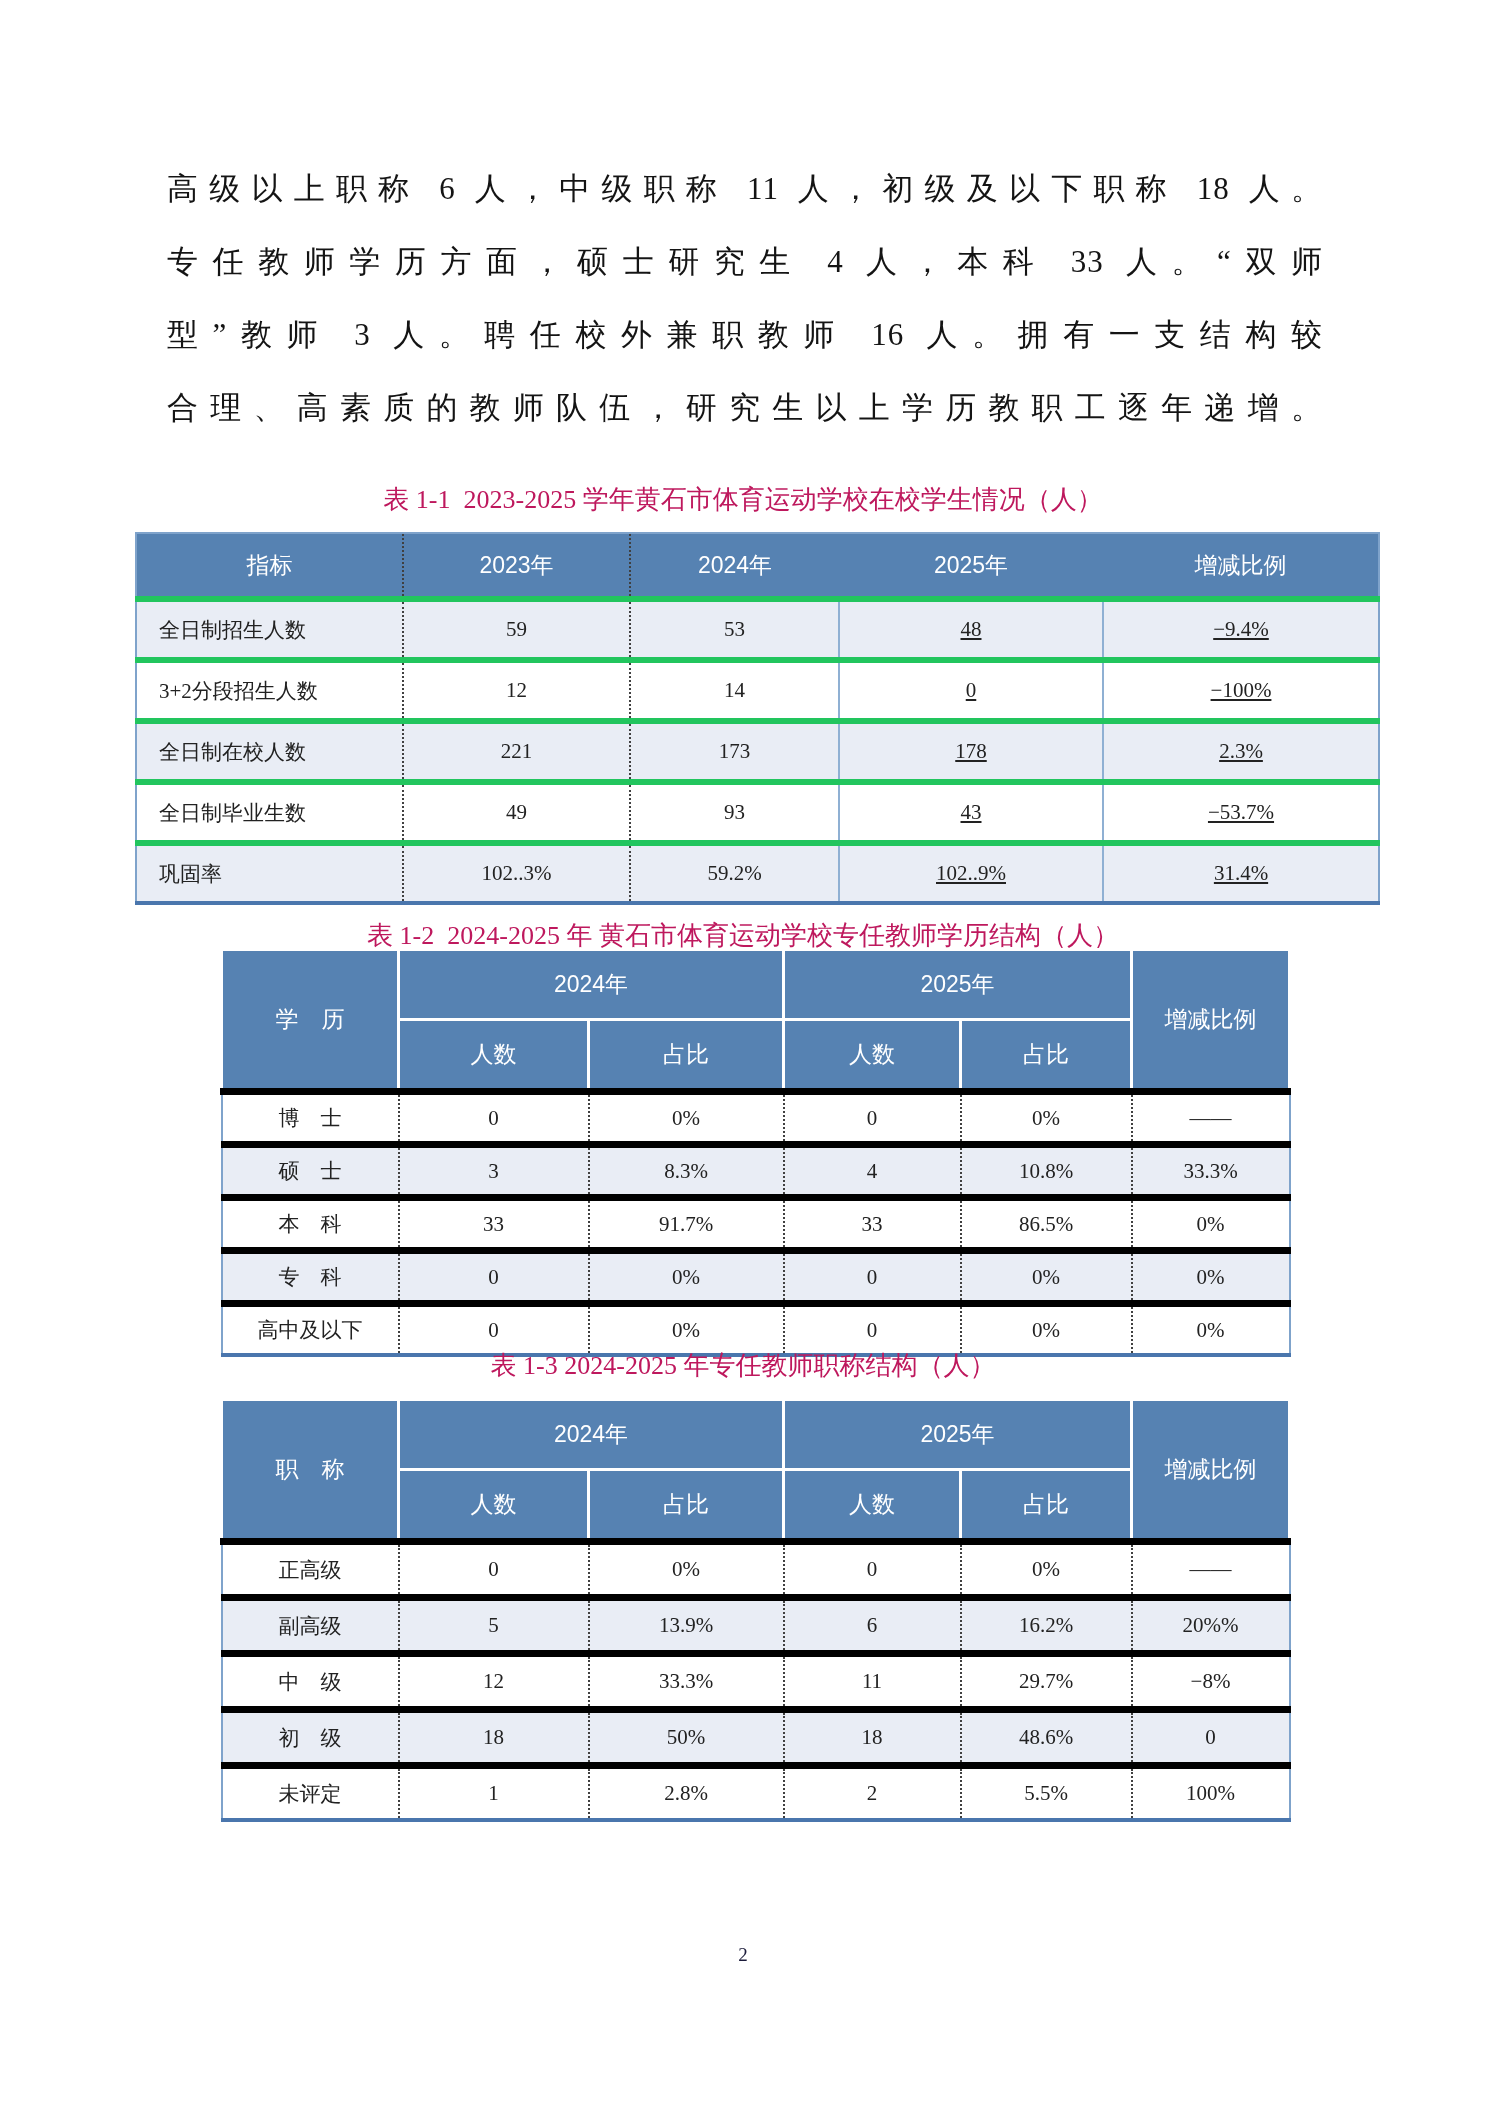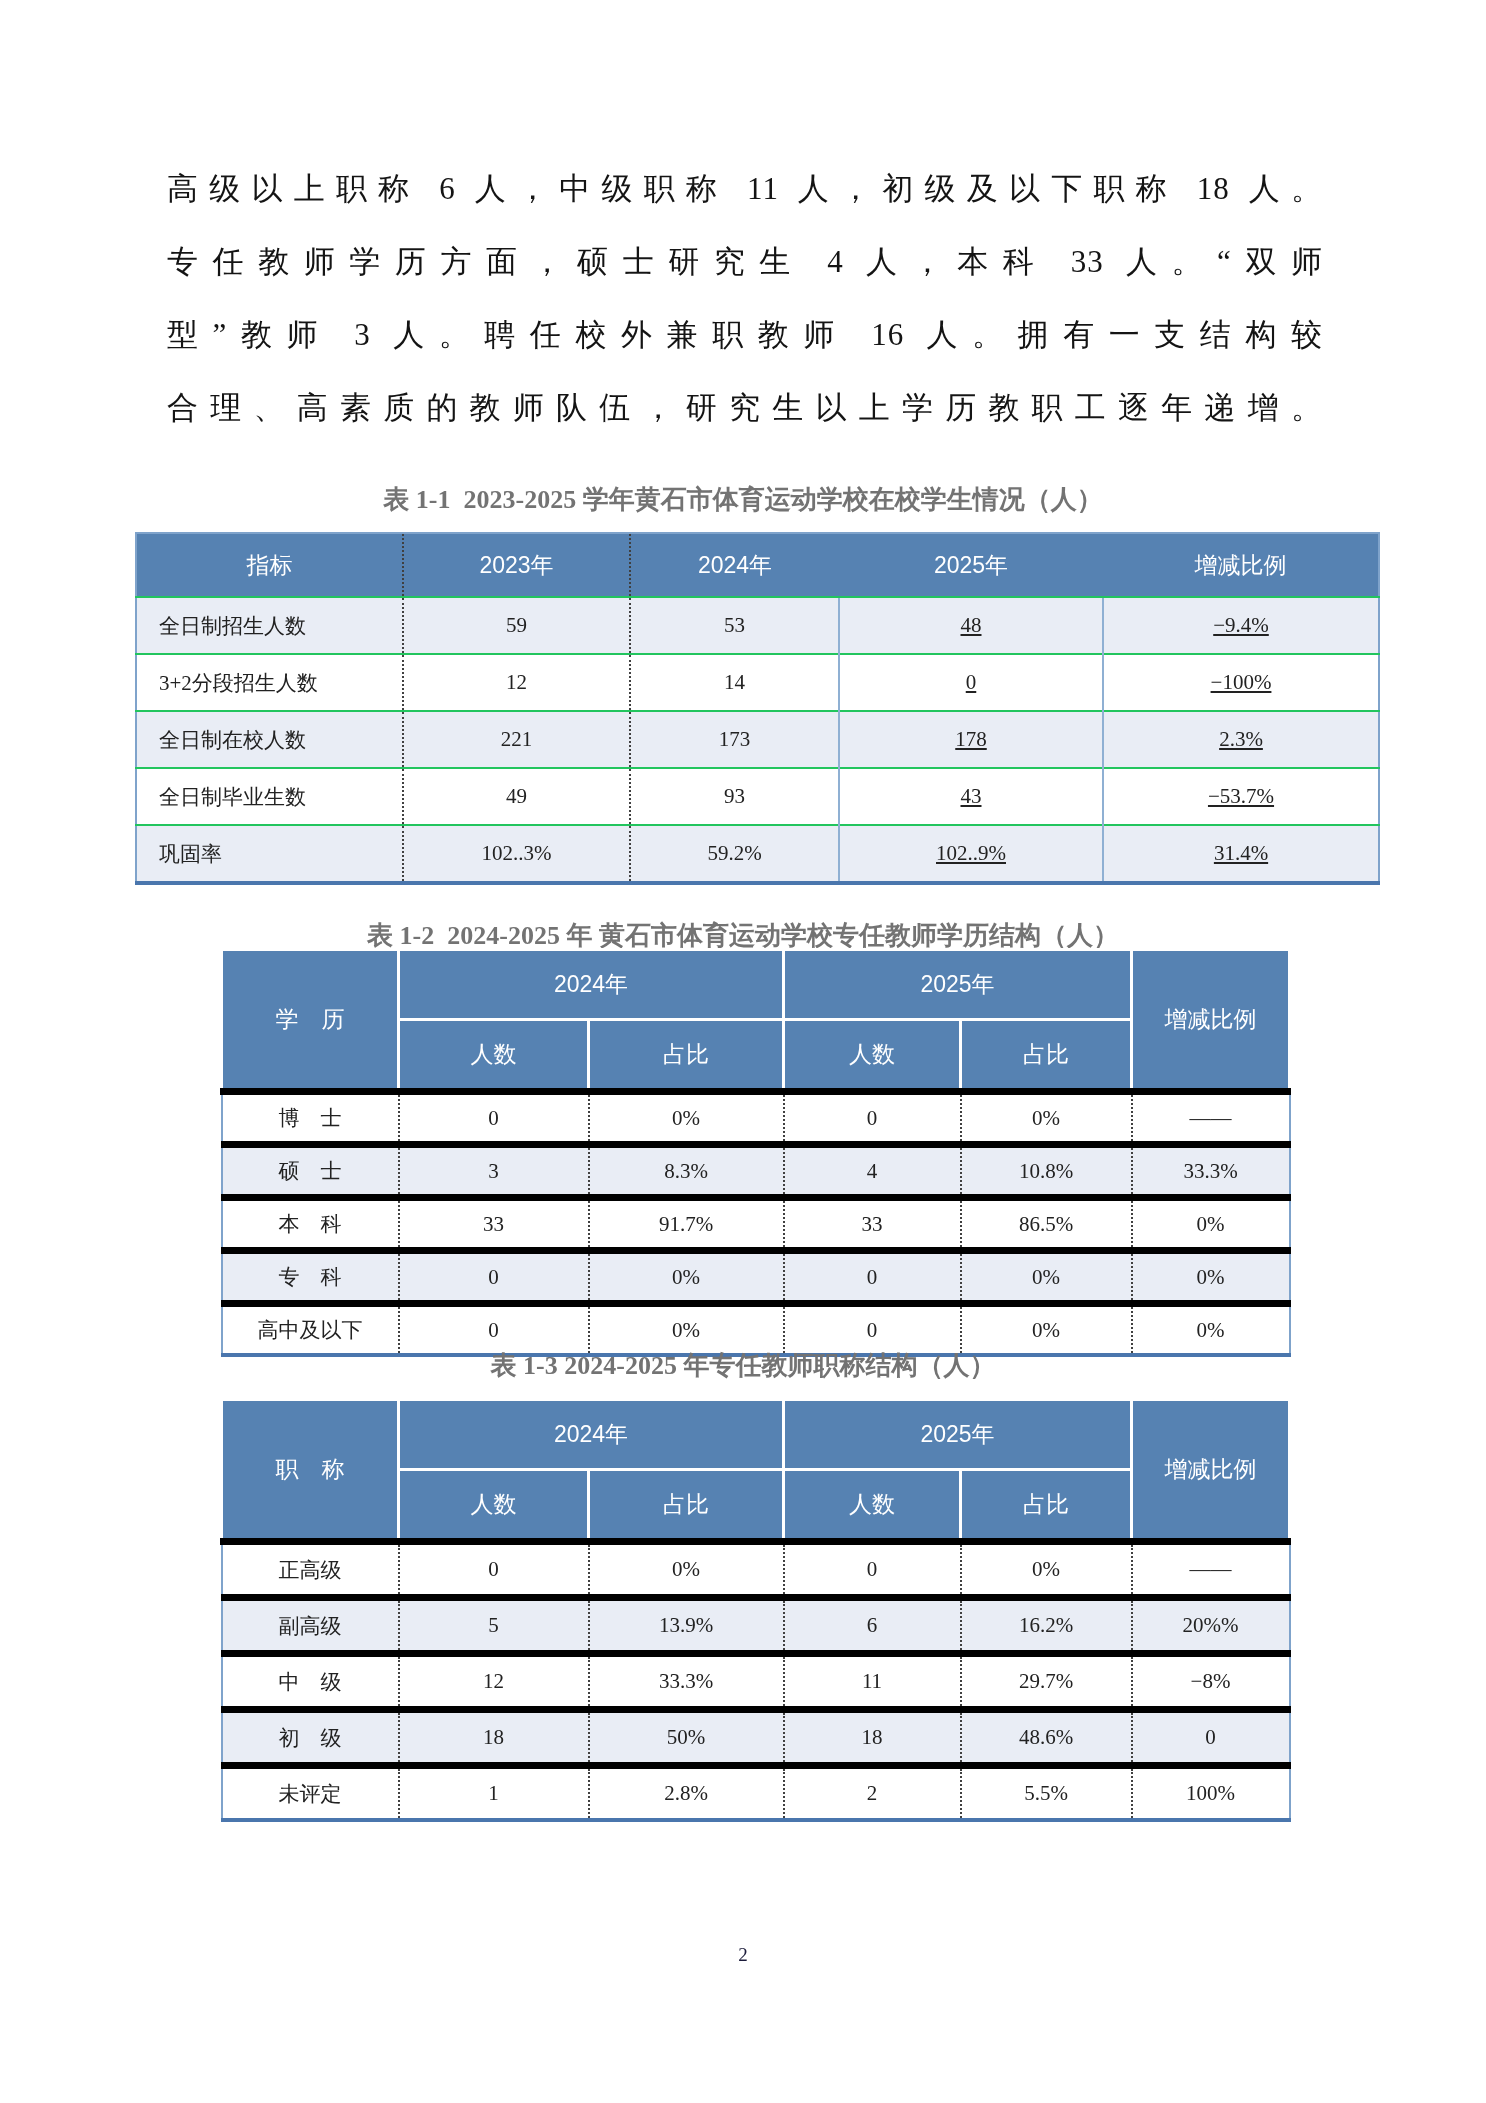--- a/index.html
+++ b/index.html
@@ -9,40 +9,40 @@
   }
   
   .para{position:absolute;left:167px;top:152px;width:1156px;}
   .jline{
     height:73px;line-height:73px;font-size:31px;letter-spacing:1px;
     text-align:justify;text-align-last:justify;white-space:normal;color:#141414;
   }
   
   .caption{
     position:absolute;left:0;width:100%;text-align:center;font-size:26px;
-    white-space:pre-wrap;color:#737373;font-weight:bold;
+    white-space:pre-wrap;color:#be185d;
   }
   #cap1{top:482px;}
   #cap2{top:886px;margin-top:32px;}
   #cap3{top:1348px;}
   
   table{border-collapse:collapse;table-layout:fixed;}
   th{
     background:#5682b2;color:#ffffff;font-family:"Liberation Sans",sans-serif;
     font-weight:normal;font-size:23px;text-align:center;white-space:pre-wrap;
   }
   td{
     font-size:21px;text-align:center;white-space:pre-wrap;color:#222222;
     padding:0;
   }
   tr.stripe td{background:#e9edf5;}
   
   .t1{position:absolute;left:135px;top:532px;border:2px solid #7fa3cb;border-bottom:4px solid #4a76ad;}
   .t1 th{height:60px;}
-  .t1 td{height:55px;border-top:2px solid #22c55e;}
+  .t1 td{height:55px;border-top:6px solid #22c55e;}
   .t1 td.lbl{text-align:left;padding-left:22px;}
   .t1 .bdot{border-left:2px dotted #404040;}
   .t1 .bsol{border-left:2px solid #8fb0d3;text-decoration:underline;}
   
   .t23{position:absolute;left:220px;border:2px solid #7fa3cb;border-bottom:4px solid #4a76ad;}
   .t23 th{border:3px solid #ffffff;}
   .t23 td{border-top:7px solid #000000;}
   .t23 td + td{border-left:2px dotted #404040;}
   #t2{top:948px;}
   #t2 th{height:65px;}

